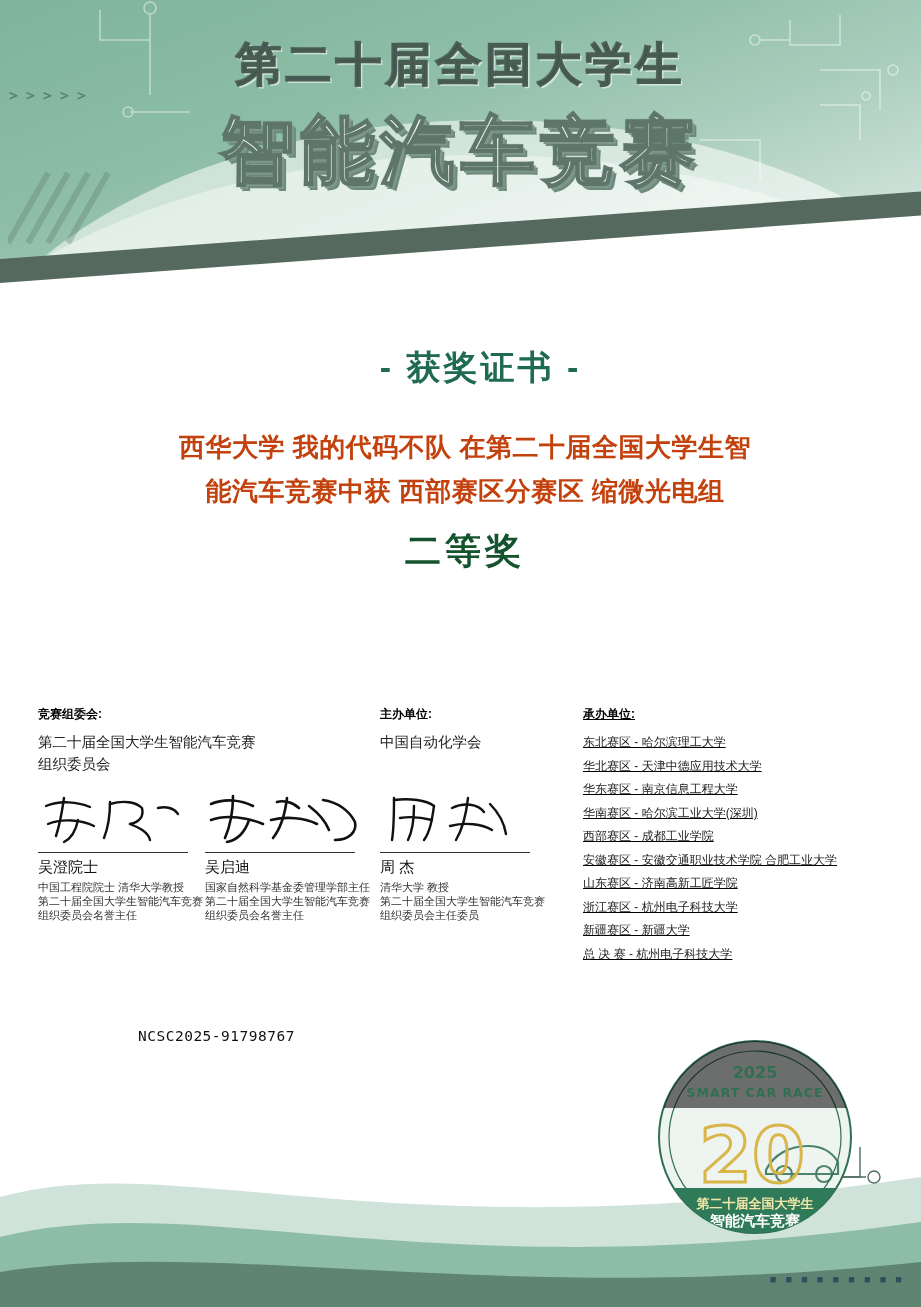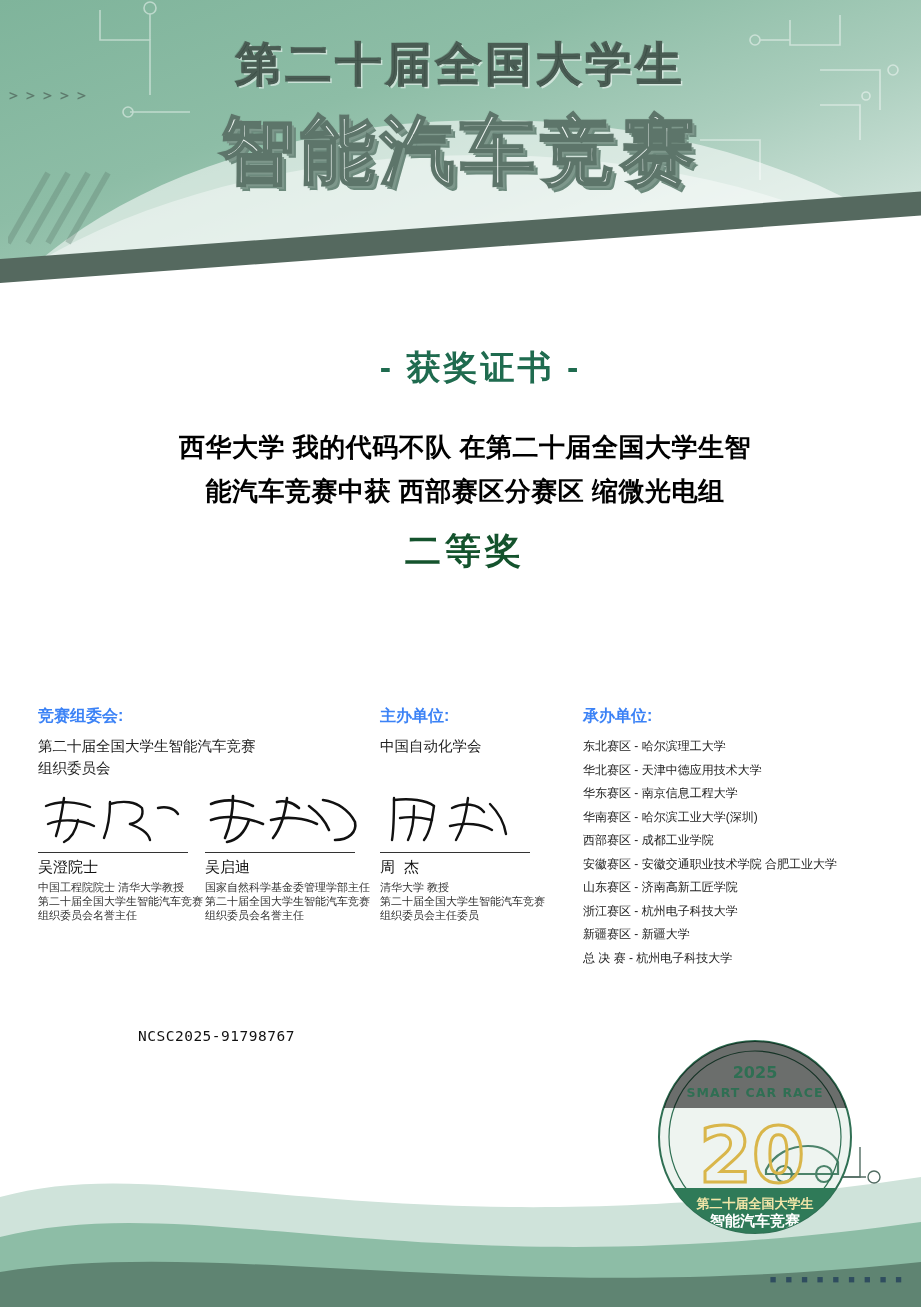--- a/index.html
+++ b/index.html
@@ -133,66 +133,66 @@
   .body-text {
     position: absolute;
     top: 425px;
     left: 120px;
     width: 690px;
     z-index: 8;
   }
   .body-line {
     font-size: 26px;
     line-height: 44px;
-    color: #000000;
+    color: #c2410c;
     font-weight: bold;
     letter-spacing: .5px;
     text-align: center;
   }
   .prize {
     margin-top: 14px;
     text-align: center;
     font-size: 36px;
     font-weight: bold;
     color: #14532d;
     letter-spacing: 4px;
   }
 
   
   .cols { position: absolute; top: 706px; left: 0; width: 921px; z-index: 8; }
   .col { position: absolute; }
   .col-h {
-    font-size: 16px;
-    font-weight: bold;
-    color: #3b82f6;
+    font-size: 12px;
+    font-weight: bold;
+    color: #000000;
     margin-bottom: 8px;
   }
   .col-sub {
     font-size: 14.5px;
     color: #222;
     line-height: 22px;
   }
   .col1 { left: 38px; width: 330px; }
   .col2 { left: 380px; width: 190px; }
-  .col3 { left: 583px; width: 330px; }
+  .col3 { left: 583px; width: 330px; text-decoration: underline; }
   .col3 .col-sub { line-height: 23.5px; font-size: 12px; }
 
   
   .sig-row { position: absolute; top: 790px; left: 0; width: 921px; z-index: 8; }
   .sig {
     position: absolute;
     text-align: left;
   }
   .sig-img { height: 56px; margin-bottom: 2px; }
   .sig-rule {
     border-top: 1px solid #333;
     width: 150px;
     margin-bottom: 5px;
   }
-  .sig-name { font-size: 15px; color: #111; font-weight: normal; margin-bottom: 3px; font-family: Liberation Mono, monospace; }
+  .sig-name { font-size: 15px; color: #111; font-weight: normal; margin-bottom: 3px; }
   .sig-desc { font-size: 11px; color: #333; line-height: 14px; }
   .sigA { left: 38px; }
   .sigB { left: 205px; }
   .sigC { left: 380px; }
 
   .cert-no {
     position: absolute;
     left: 138px;
     top: 1028px;
     font-size: 14.5px;

